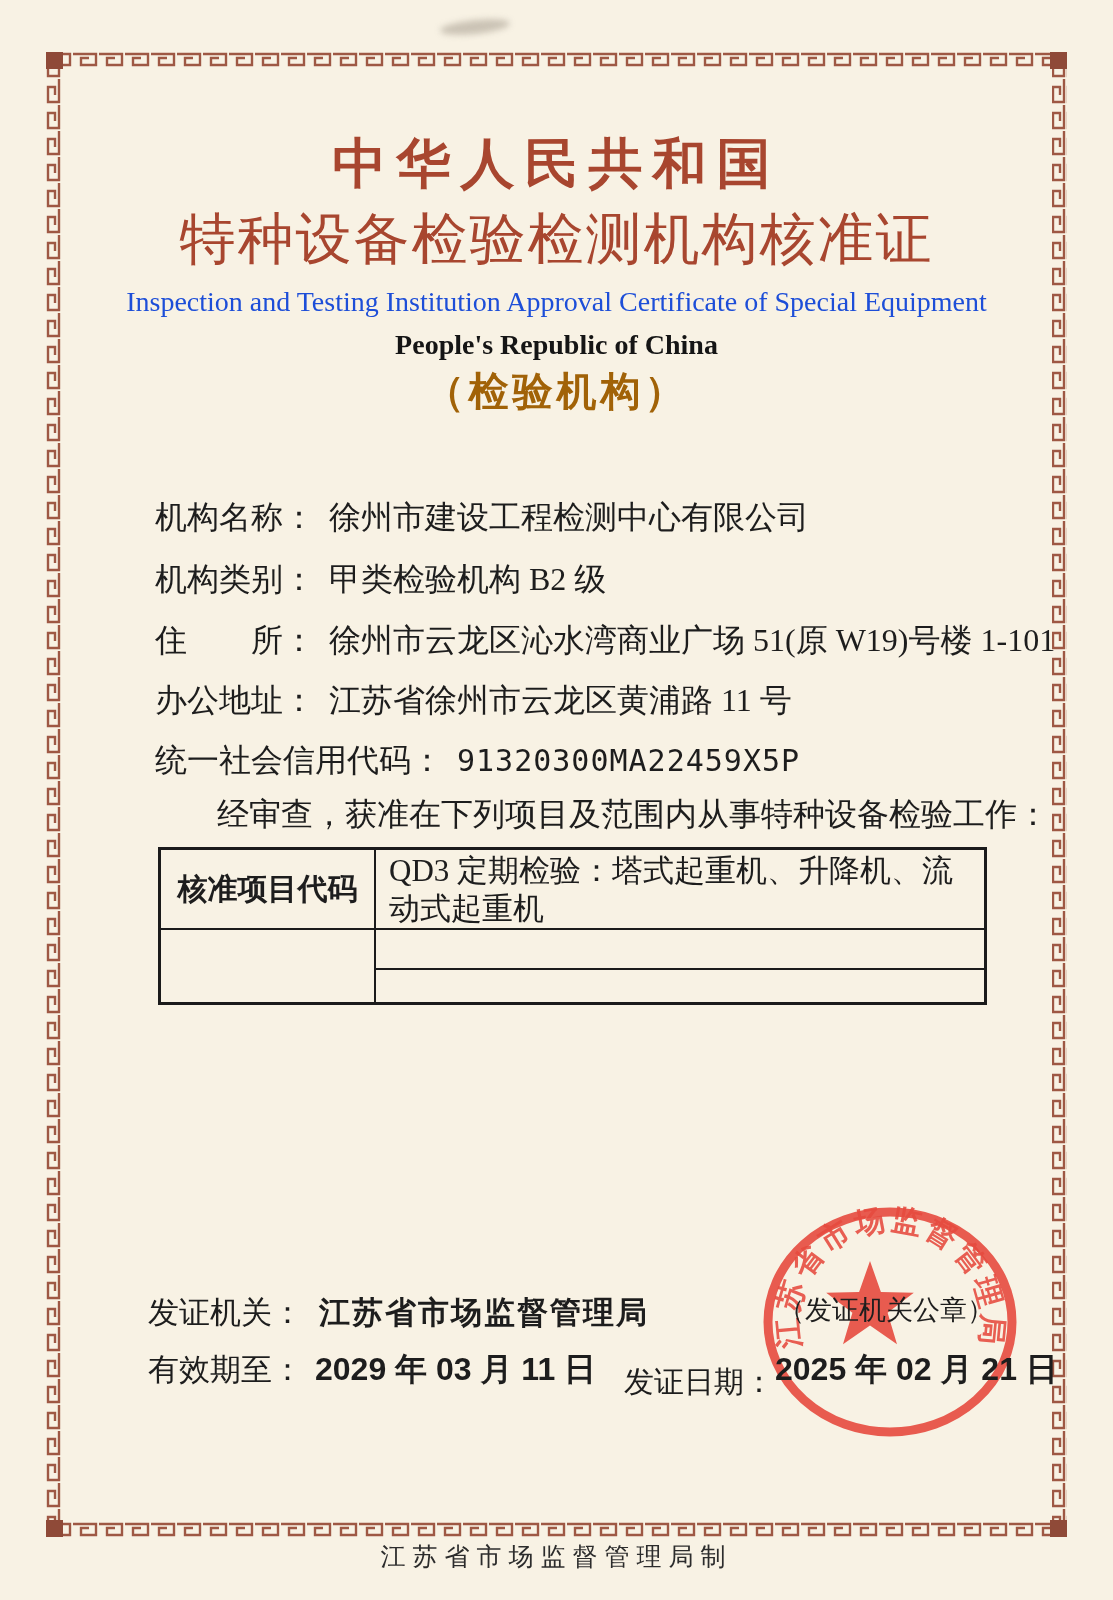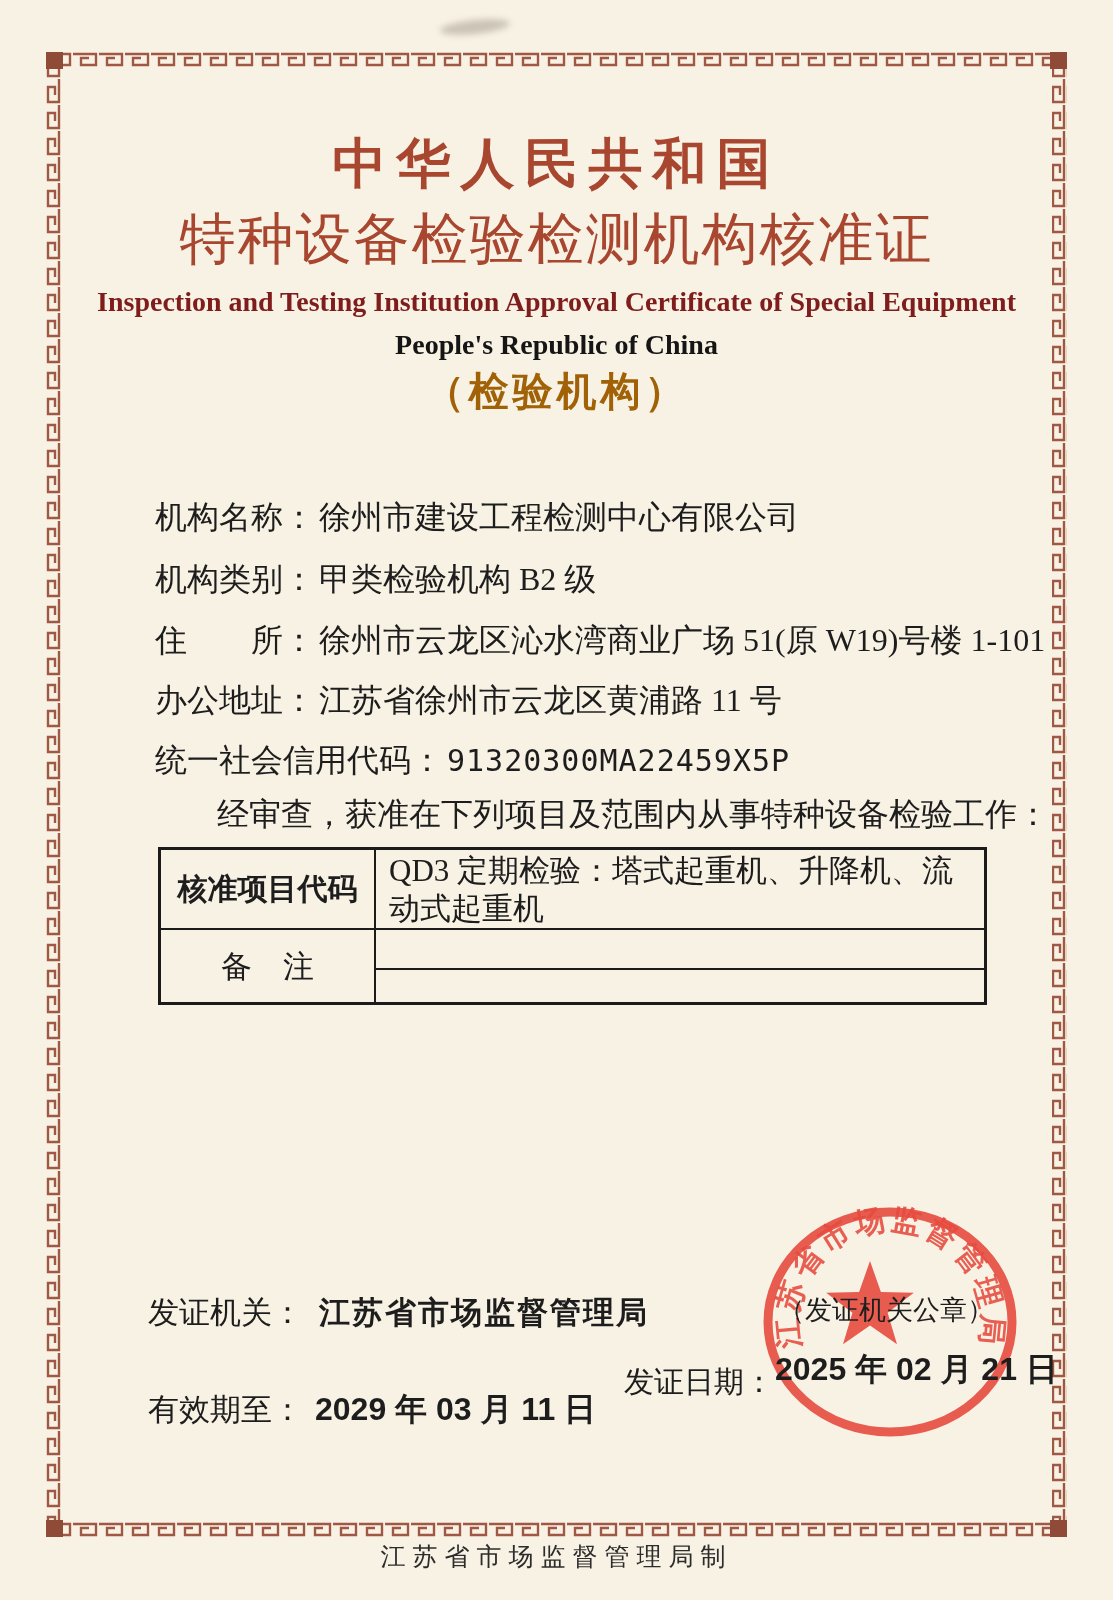--- a/index.html
+++ b/index.html
@@ -29,29 +29,29 @@
     font-size:54px;font-weight:bold;
     letter-spacing:10px;
     color:#a8462f;
   }
   .subtitle-cn{
     top:202px;
     font-size:56px;font-weight:normal;
     letter-spacing:2px;
     color:#a8462f;
   }
-  .title-en1{top:286px;font-size:28px;font-weight:bold;color:#7f1d1d;}
+  .title-en1{top:286px;font-size:28px;font-weight:normal;color:#1d4ed8;}
   .title-en2{top:329px;font-size:28px;font-weight:bold;color:#151515;}
   .org-type{top:364px;font-size:40px;font-weight:bold;color:#a16207;letter-spacing:4px;}
 
   .cert-no{top:438px;left:690px;font-size:31px;}
   .cert-no .num{font-family:"DejaVu Sans Mono","Liberation Mono",monospace;font-size:30px;letter-spacing:1px;}
 
   .field{left:155px;font-size:32px;white-space:nowrap;}
-  .field .value{margin-left:4px;}
+  .field .value{margin-left:14px;}
   .f1{top:496px;} .f2{top:558px;} .f3{top:619px;} .f4{top:679px;} .f5{top:739px;}
   .f5 .value{font-family:"DejaVu Sans Mono","Liberation Mono",monospace;font-size:30px;letter-spacing:1px;}
 
   .intro{top:793px;left:217px;font-size:32px;white-space:nowrap;}
 
   .approval-table{
     left:158px;top:827px;width:829px;height:158px;
     border:3px solid #1b1b1b;
     box-sizing:border-box;
     margin-top:20px;
@@ -72,21 +72,21 @@
     position:absolute;left:0;top:80px;width:213px;height:73px;
     display:flex;align-items:center;justify-content:center;
     font-size:31px;
   }
   .t-remark-cell{position:absolute;left:228px;top:80px;width:592px;height:36px;font-size:29px;}
   .t-remark-cell2{position:absolute;left:228px;top:122px;width:592px;height:33px;font-size:29px;}
 
   .issuer-line{top:1292px;left:148px;font-size:31px;white-space:nowrap;}
   .issuer-line .value{margin-left:16px;font-weight:bold;letter-spacing:2px;
     font-family:"Liberation Sans","DejaVu Sans",sans-serif;}
-  .valid-line{top:1348px;left:148px;font-size:31px;white-space:nowrap;margin-top:40px;}
+  .valid-line{top:1348px;left:148px;font-size:31px;white-space:nowrap;}
   .valid-line .value{margin-left:12px;font-weight:bold;font-size:32px;
     font-family:"Liberation Sans","DejaVu Sans",sans-serif;}
   .issue-label{top:1362px;left:624px;font-size:30px;white-space:nowrap;z-index:5;}
   .issue-date{top:1348px;left:775px;font-size:32px;font-weight:bold;white-space:nowrap;
     font-family:"Liberation Sans","DejaVu Sans",sans-serif;z-index:5;}
   .seal-note{top:1292px;left:778px;font-size:27px;color:#1e1e1e;white-space:nowrap;z-index:5;}
 
   .stamp{left:754px;top:1198px;width:280px;height:260px;z-index:4;}
 
   .made-by{top:1540px;font-size:25px;letter-spacing:7px;color:#2c2c2c;text-align:center;}
@@ -143,21 +143,20 @@
   </div>
 
   <div class="abs intro">经审查，获准在下列项目及范围内从事特种设备检验工作：</div>
 
   <div class="abs approval-table">
     <div class="t-vline"></div>
     <div class="t-hline1"></div>
     <div class="t-hline2"></div>
     <div class="t-head1">核准项目代码</div>
     <div class="t-content1">QD3 定期检验：塔式起重机、升降机、流动式起重机</div>
-    <div class="t-head2">备　注</div>
     <div class="t-remark-cell"></div>
     <div class="t-remark-cell2"></div>
   </div>
 
   <svg class="abs stamp" viewBox="0 0 280 260" xmlns="http://www.w3.org/2000/svg">
     <ellipse cx="136" cy="124" rx="122" ry="110" fill="none" stroke="#e64a3e" stroke-width="9" opacity="0.9"></ellipse>
     <polygon points="116,63 126.9,94 159.8,94.8 133.6,114.7 143,146.2 116,127.5 89,146.2 98.4,114.7 72.2,94.8 105.1,94" fill="#e64a3e" opacity="0.9"></polygon>
     <path id="stamp-arc" d="M48.6 152.5 A92 92 0 1 1 223.4 152.5" fill="none"></path>
     <text font-size="30" font-weight="bold" fill="#e64a3e" opacity="0.88" letter-spacing="4" font-family="Liberation Serif, serif">
       <textPath href="#stamp-arc" startOffset="50%" text-anchor="middle">江苏省市场监督管理局</textPath>

